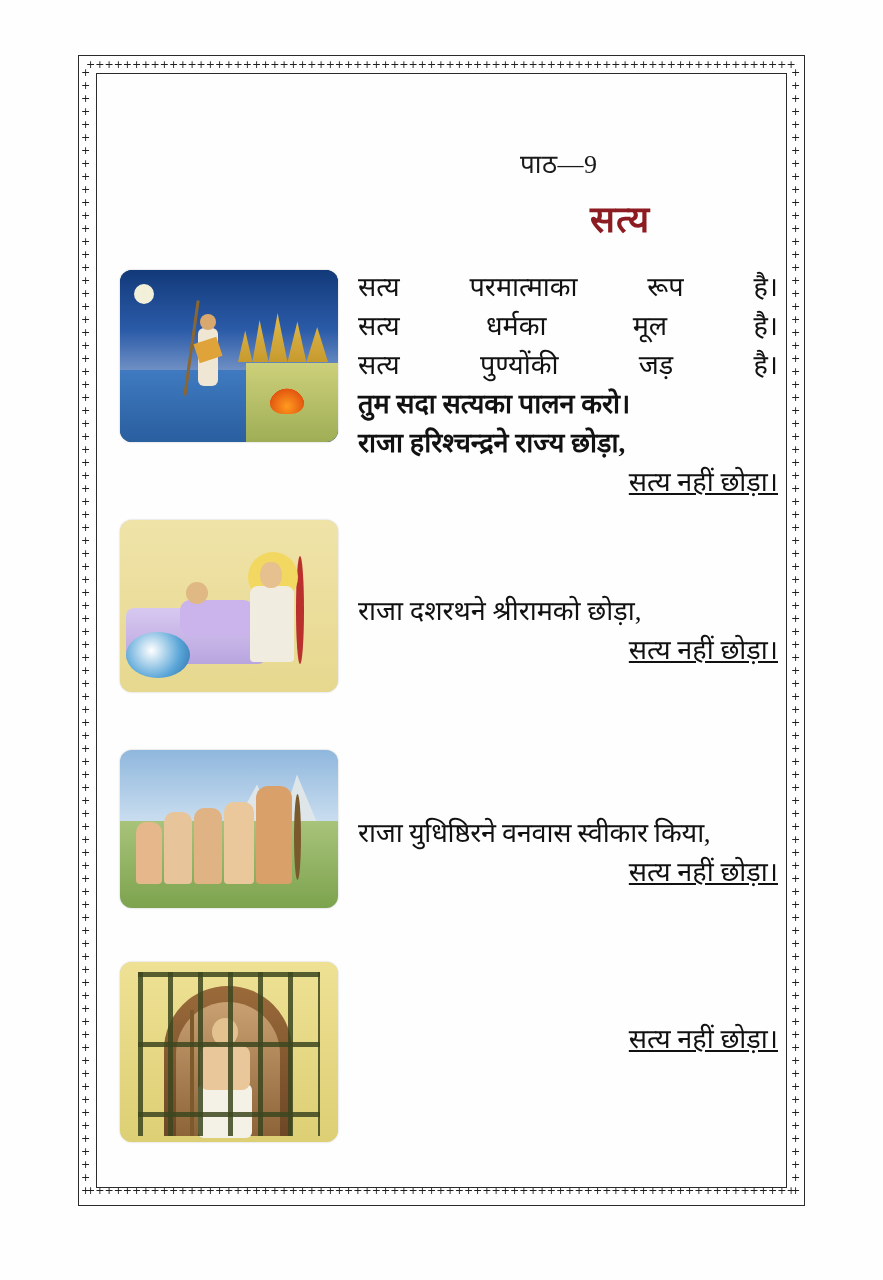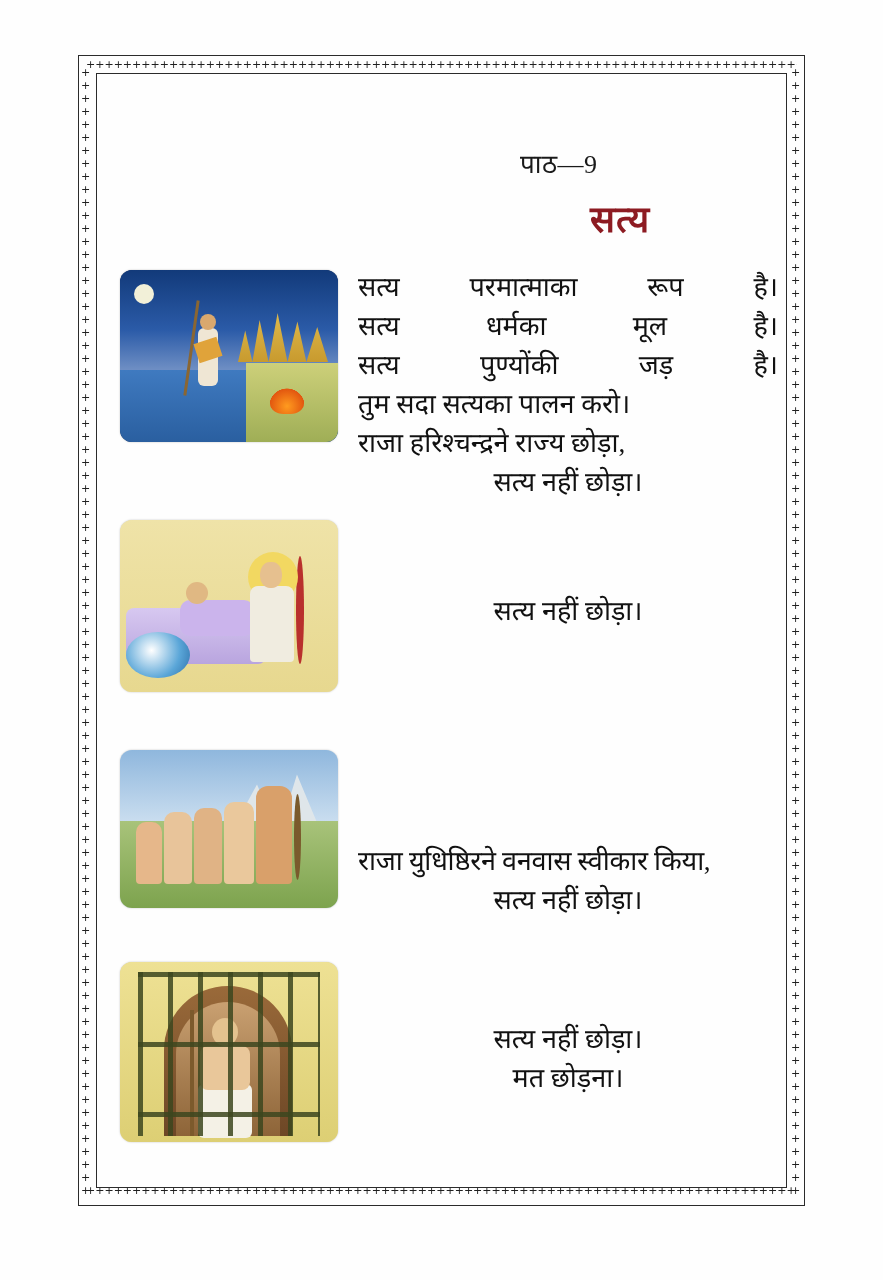--- a/index.html
+++ b/index.html
@@ -153,25 +153,25 @@
   
   .verse {
     position: absolute;
     font-family: "Liberation Serif", serif;
     color: #111;
     font-size: 27px;
     line-height: 39px;
     white-space: nowrap;
   }
   .stanza1 { left: 248px; top: 148px; }
-  .stanza1 .l { display: block; }
+  .stanza1 .l { display: block; font-weight: bold; }
   .spread { display: block; width: 420px; display: flex; justify-content: space-between; }
-  .right-ind { display: block; text-align: center; width: 420px; }
+  .right-ind { display: block; text-align: right; width: 420px; text-decoration: underline; }
   .stanza2 { left: 248px; top: 472px; }
-  .stanza3 { left: 248px; top: 694px; margin-top: 28px; }
+  .stanza3 { left: 248px; top: 694px; }
   .stanza4 { left: 248px; top: 900px; }
   .stanza3 .tight { letter-spacing: -0.3px; }
 </style>
 </head>
 <body>
 
 <div class="page">
 
   <div class="frame-outer"></div>
 
@@ -230,20 +230,21 @@
       <div class="shape i2-bolster"></div>
       <div class="shape i2-king-body"></div>
       <div class="shape i2-king-head"></div>
       <div class="shape i2-bow"></div>
       <div class="shape i2-halo"></div>
       <div class="shape i2-rama-body"></div>
       <div class="shape i2-rama-head"></div>
     </div>
 
     <div class="verse stanza2">
+      <span class="l">राजा दशरथने श्रीरामको छोड़ा,</span>
       <span class="right-ind">सत्य नहीं छोड़ा।</span>
     </div>
 
     <div class="illus illus3">
       <div class="shape i3-sky"></div>
       <div class="shape i3-mtn"></div>
       <div class="shape i3-ground"></div>
       <div class="shape i3-p1"></div>
       <div class="shape i3-p2"></div>
       <div class="shape i3-p3"></div>
@@ -263,17 +264,16 @@
       <div class="shape i4-arch-in"></div>
       <div class="shape i4-staff"></div>
       <div class="shape i4-g-dhoti"></div>
       <div class="shape i4-g-body"></div>
       <div class="shape i4-g-head"></div>
       <div class="shape i4-bars"></div>
     </div>
 
     <div class="verse stanza4">
       <span class="right-ind">सत्य नहीं छोड़ा।</span>
-      <span class="right-ind">मत छोड़ना।</span>
     </div>
 
   </div>
 </div>
 
 </body></html>

